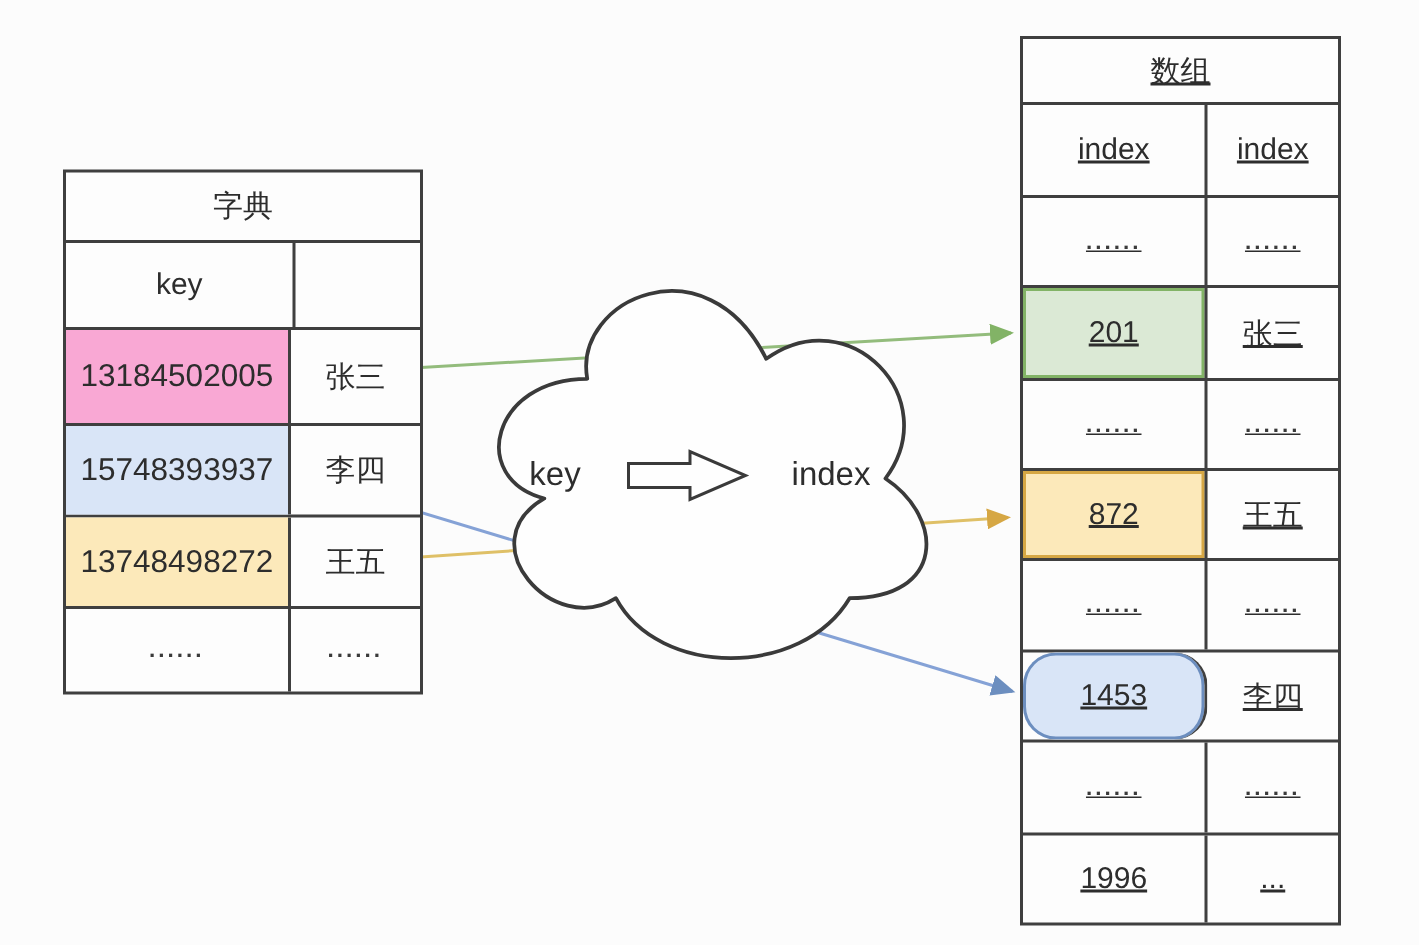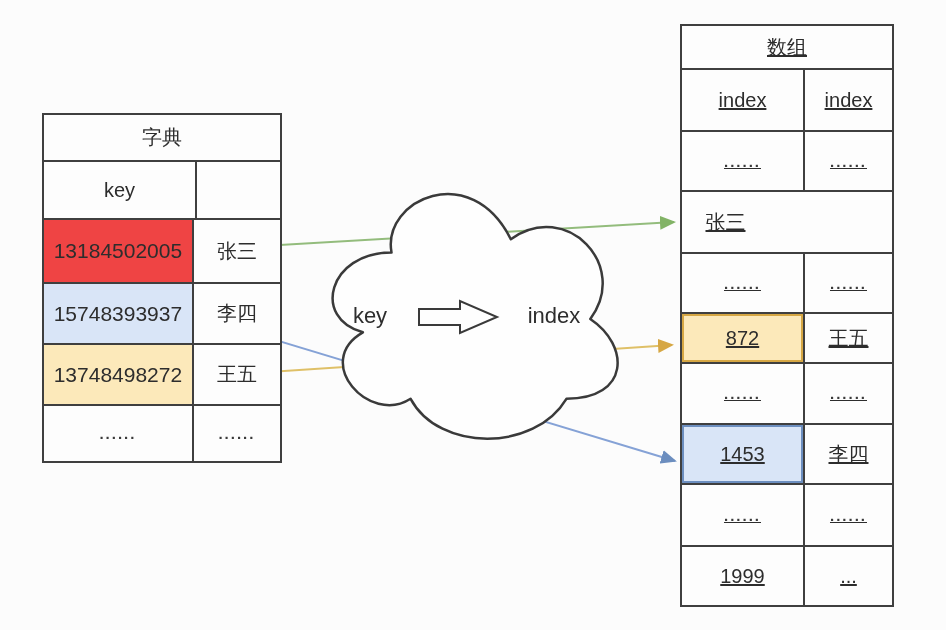--- a/index.html
+++ b/index.html
@@ -43,26 +43,26 @@
     white-space: nowrap;
   }
   .t-cell.c1 { border-right: 2px solid #3f3f3f; }
   #left-tbl .c1 { width: 153px; }
   #left-tbl .c2 { width: 88px; }
   #right-tbl .c1 { width: 123px; }
   #right-tbl .c2 { width: 87px; }
   #left-tbl .num { font-size: 21px; letter-spacing: 0; }
   .dots { font-size: 15px; font-weight: bold; letter-spacing: 2px; color: #3a3a3a; }
   
-  .hl-green  { background: #ef4444; }
+  .hl-green  { background: #f9a8d4; }
   .hl-blue   { background: #d9e5f7; text-align: center; }
   .hl-yellow { background: #fce9ba; }
   
   .hb-green  { background: #dbe9d5; box-shadow: inset 0 0 0 2px #82b366; }
-  .hb-blue   { background: #d9e5f7; box-shadow: inset 0 0 0 2px #6c8ebf; }
+  .hb-blue   { background: #d9e5f7; box-shadow: inset 0 0 0 2px #6c8ebf; border-radius: 22px; }
   .hb-yellow { background: #fce9ba; box-shadow: inset 0 0 0 2px #d6a744; }
   
   .cloud-label {
     position: absolute;
     font-size: 22px;
     color: #2d2d2d;
     text-align: center;
   }
   #cloud-key-label { left: 338px; top: 303px; width: 64px; }
   #cloud-index-label { left: 514px; top: 303px; width: 80px; }
@@ -130,41 +130,42 @@
     <div class="t-title">数组</div>
     <div class="t-row" style="height:62px">
       <div class="t-cell c1">index</div>
       <div class="t-cell c2">index</div>
     </div>
     <div class="t-row" style="height:60px">
       <div class="t-cell c1 dots">......</div>
       <div class="t-cell c2 dots">......</div>
     </div>
     <div class="t-row" style="height:62px">
+      <div class="t-cell c1 hb-green">201</div>
       <div class="t-cell c2">张三</div>
     </div>
     <div class="t-row" style="height:60px">
       <div class="t-cell c1 dots">......</div>
       <div class="t-cell c2 dots">......</div>
     </div>
-    <div class="t-row" style="height:50px">
+    <div class="t-row" style="height:60px">
       <div class="t-cell c1 hb-yellow">872</div>
       <div class="t-cell c2">王五</div>
     </div>
     <div class="t-row" style="height:61px">
       <div class="t-cell c1 dots">......</div>
       <div class="t-cell c2 dots">......</div>
     </div>
     <div class="t-row" style="height:60px">
       <div class="t-cell c1 hb-blue">1453</div>
       <div class="t-cell c2">李四</div>
     </div>
     <div class="t-row" style="height:62px">
       <div class="t-cell c1 dots">......</div>
       <div class="t-cell c2 dots">......</div>
     </div>
     <div class="t-row" style="height:58px">
-      <div class="t-cell c1">1999</div>
+      <div class="t-cell c1">1996</div>
       <div class="t-cell c2">...</div>
     </div>
   </div>
 
 </div>
 
 </body></html>

